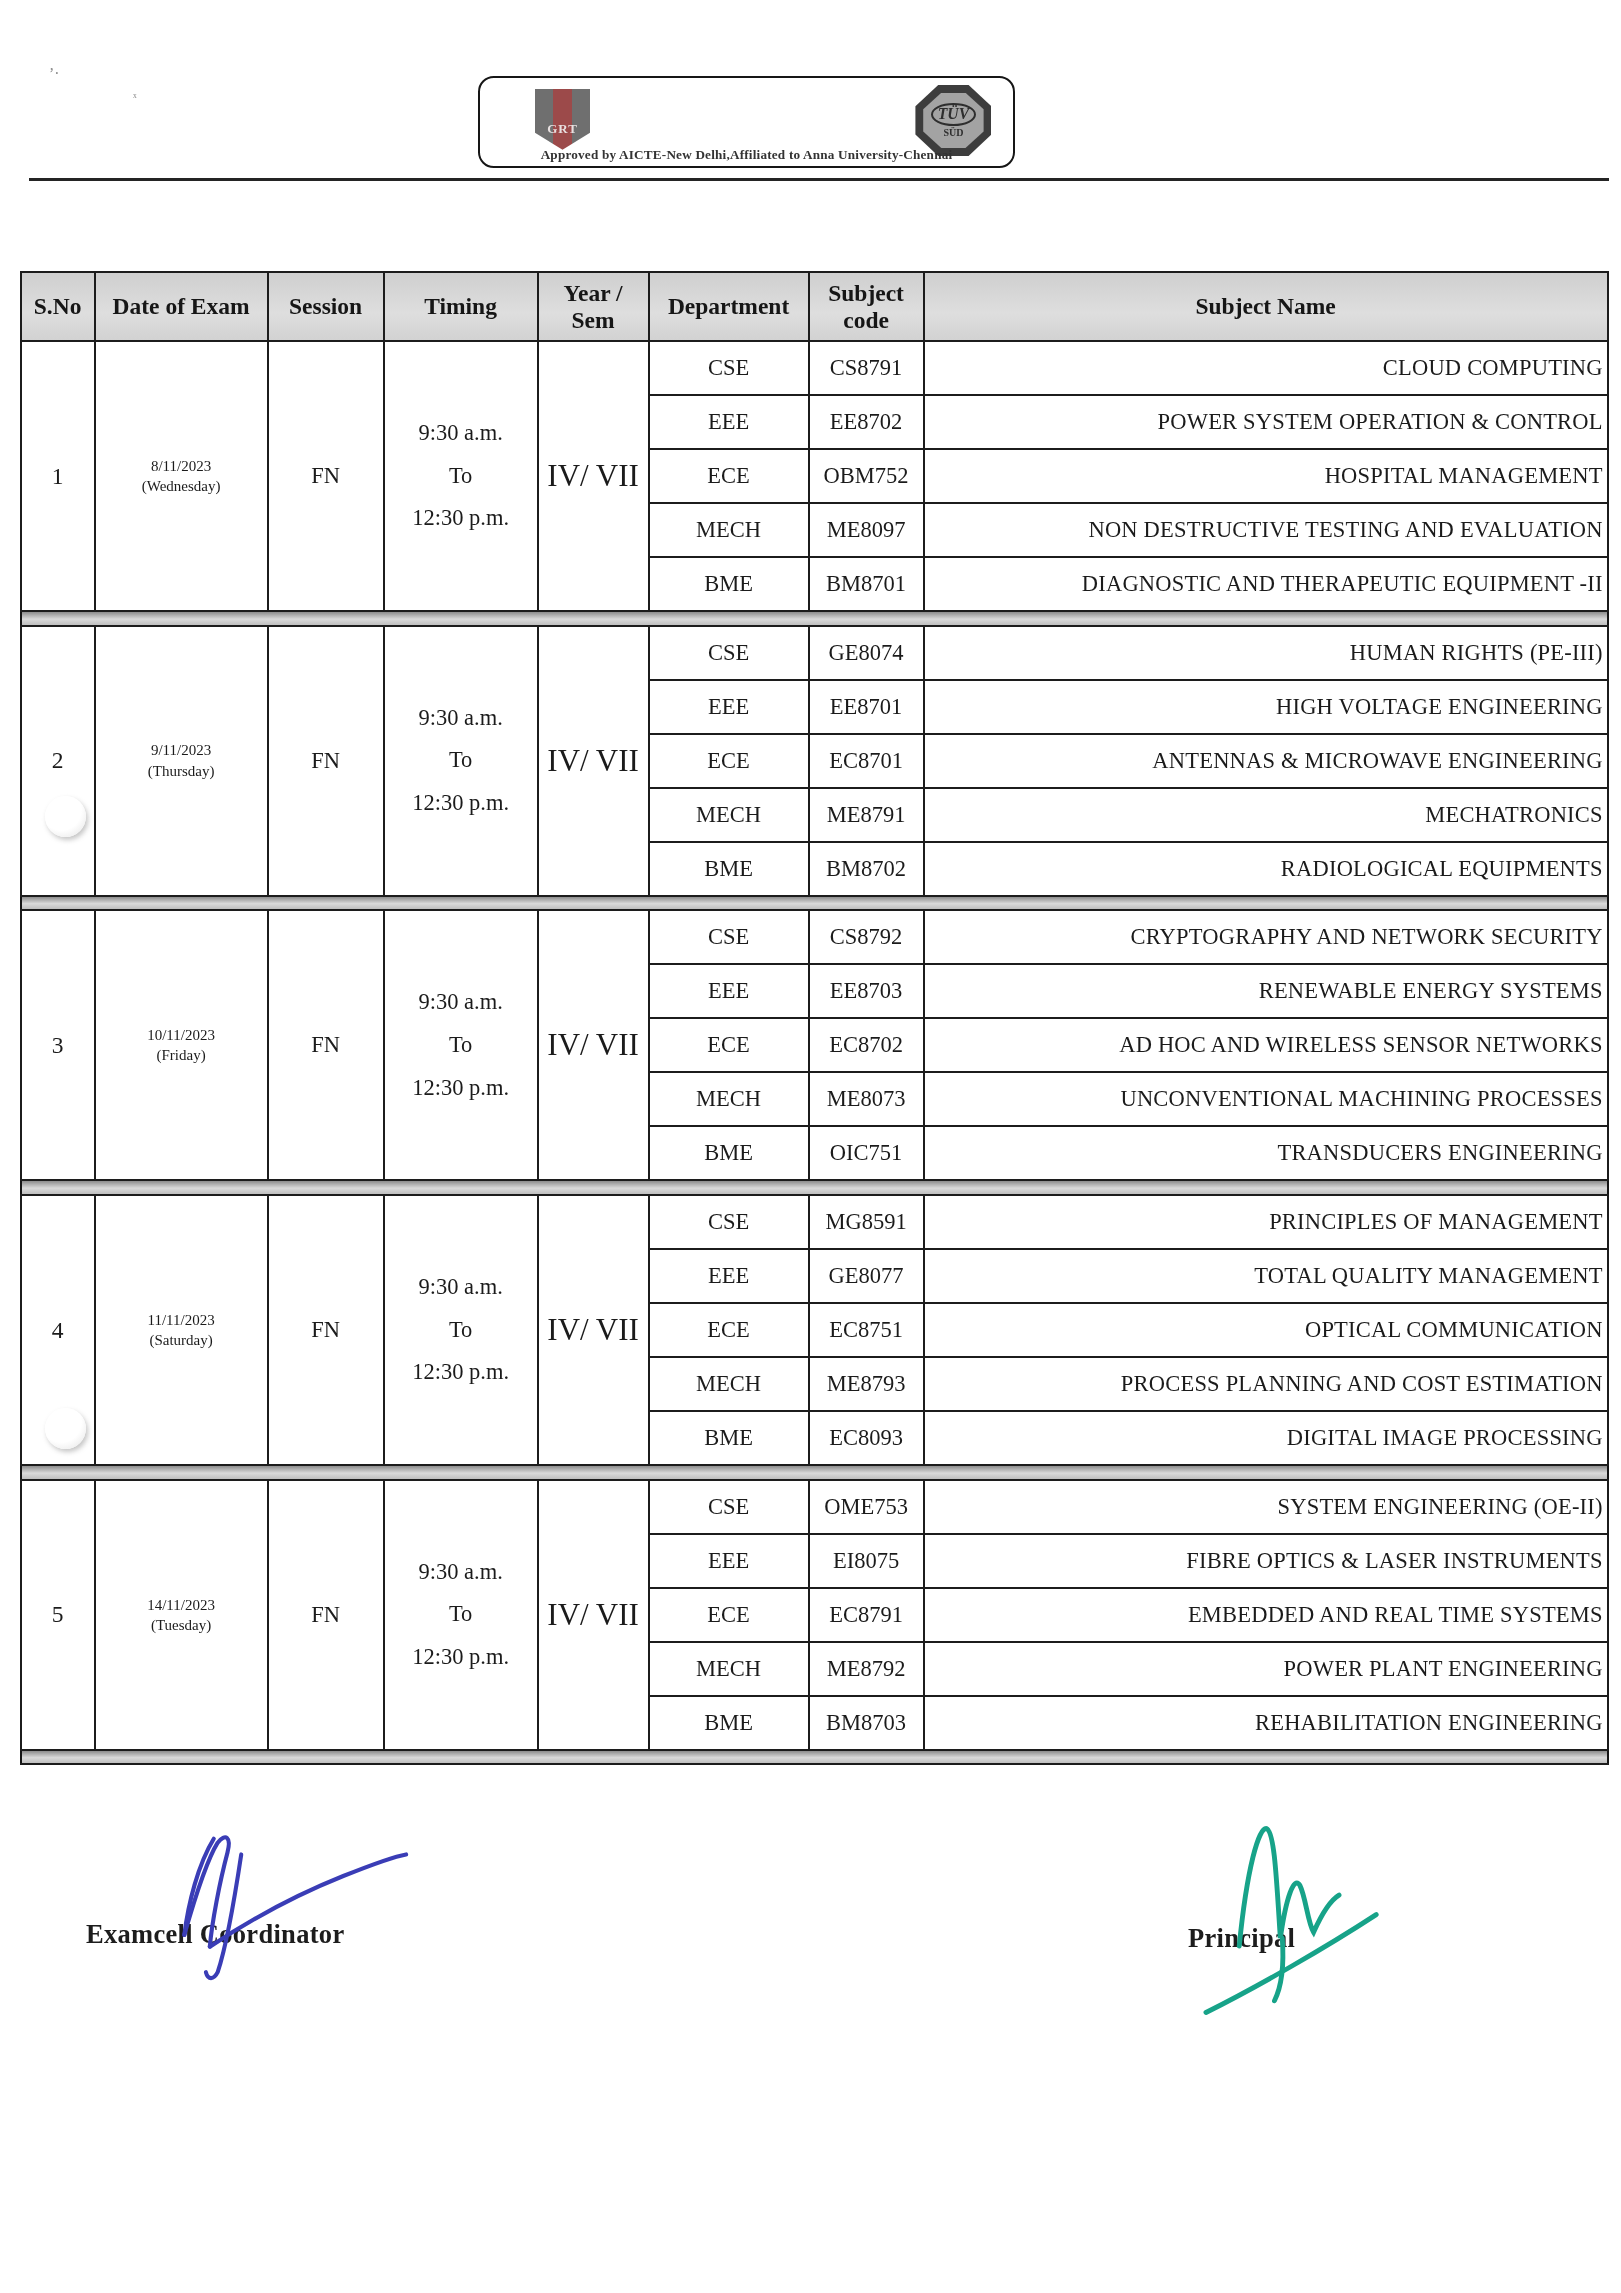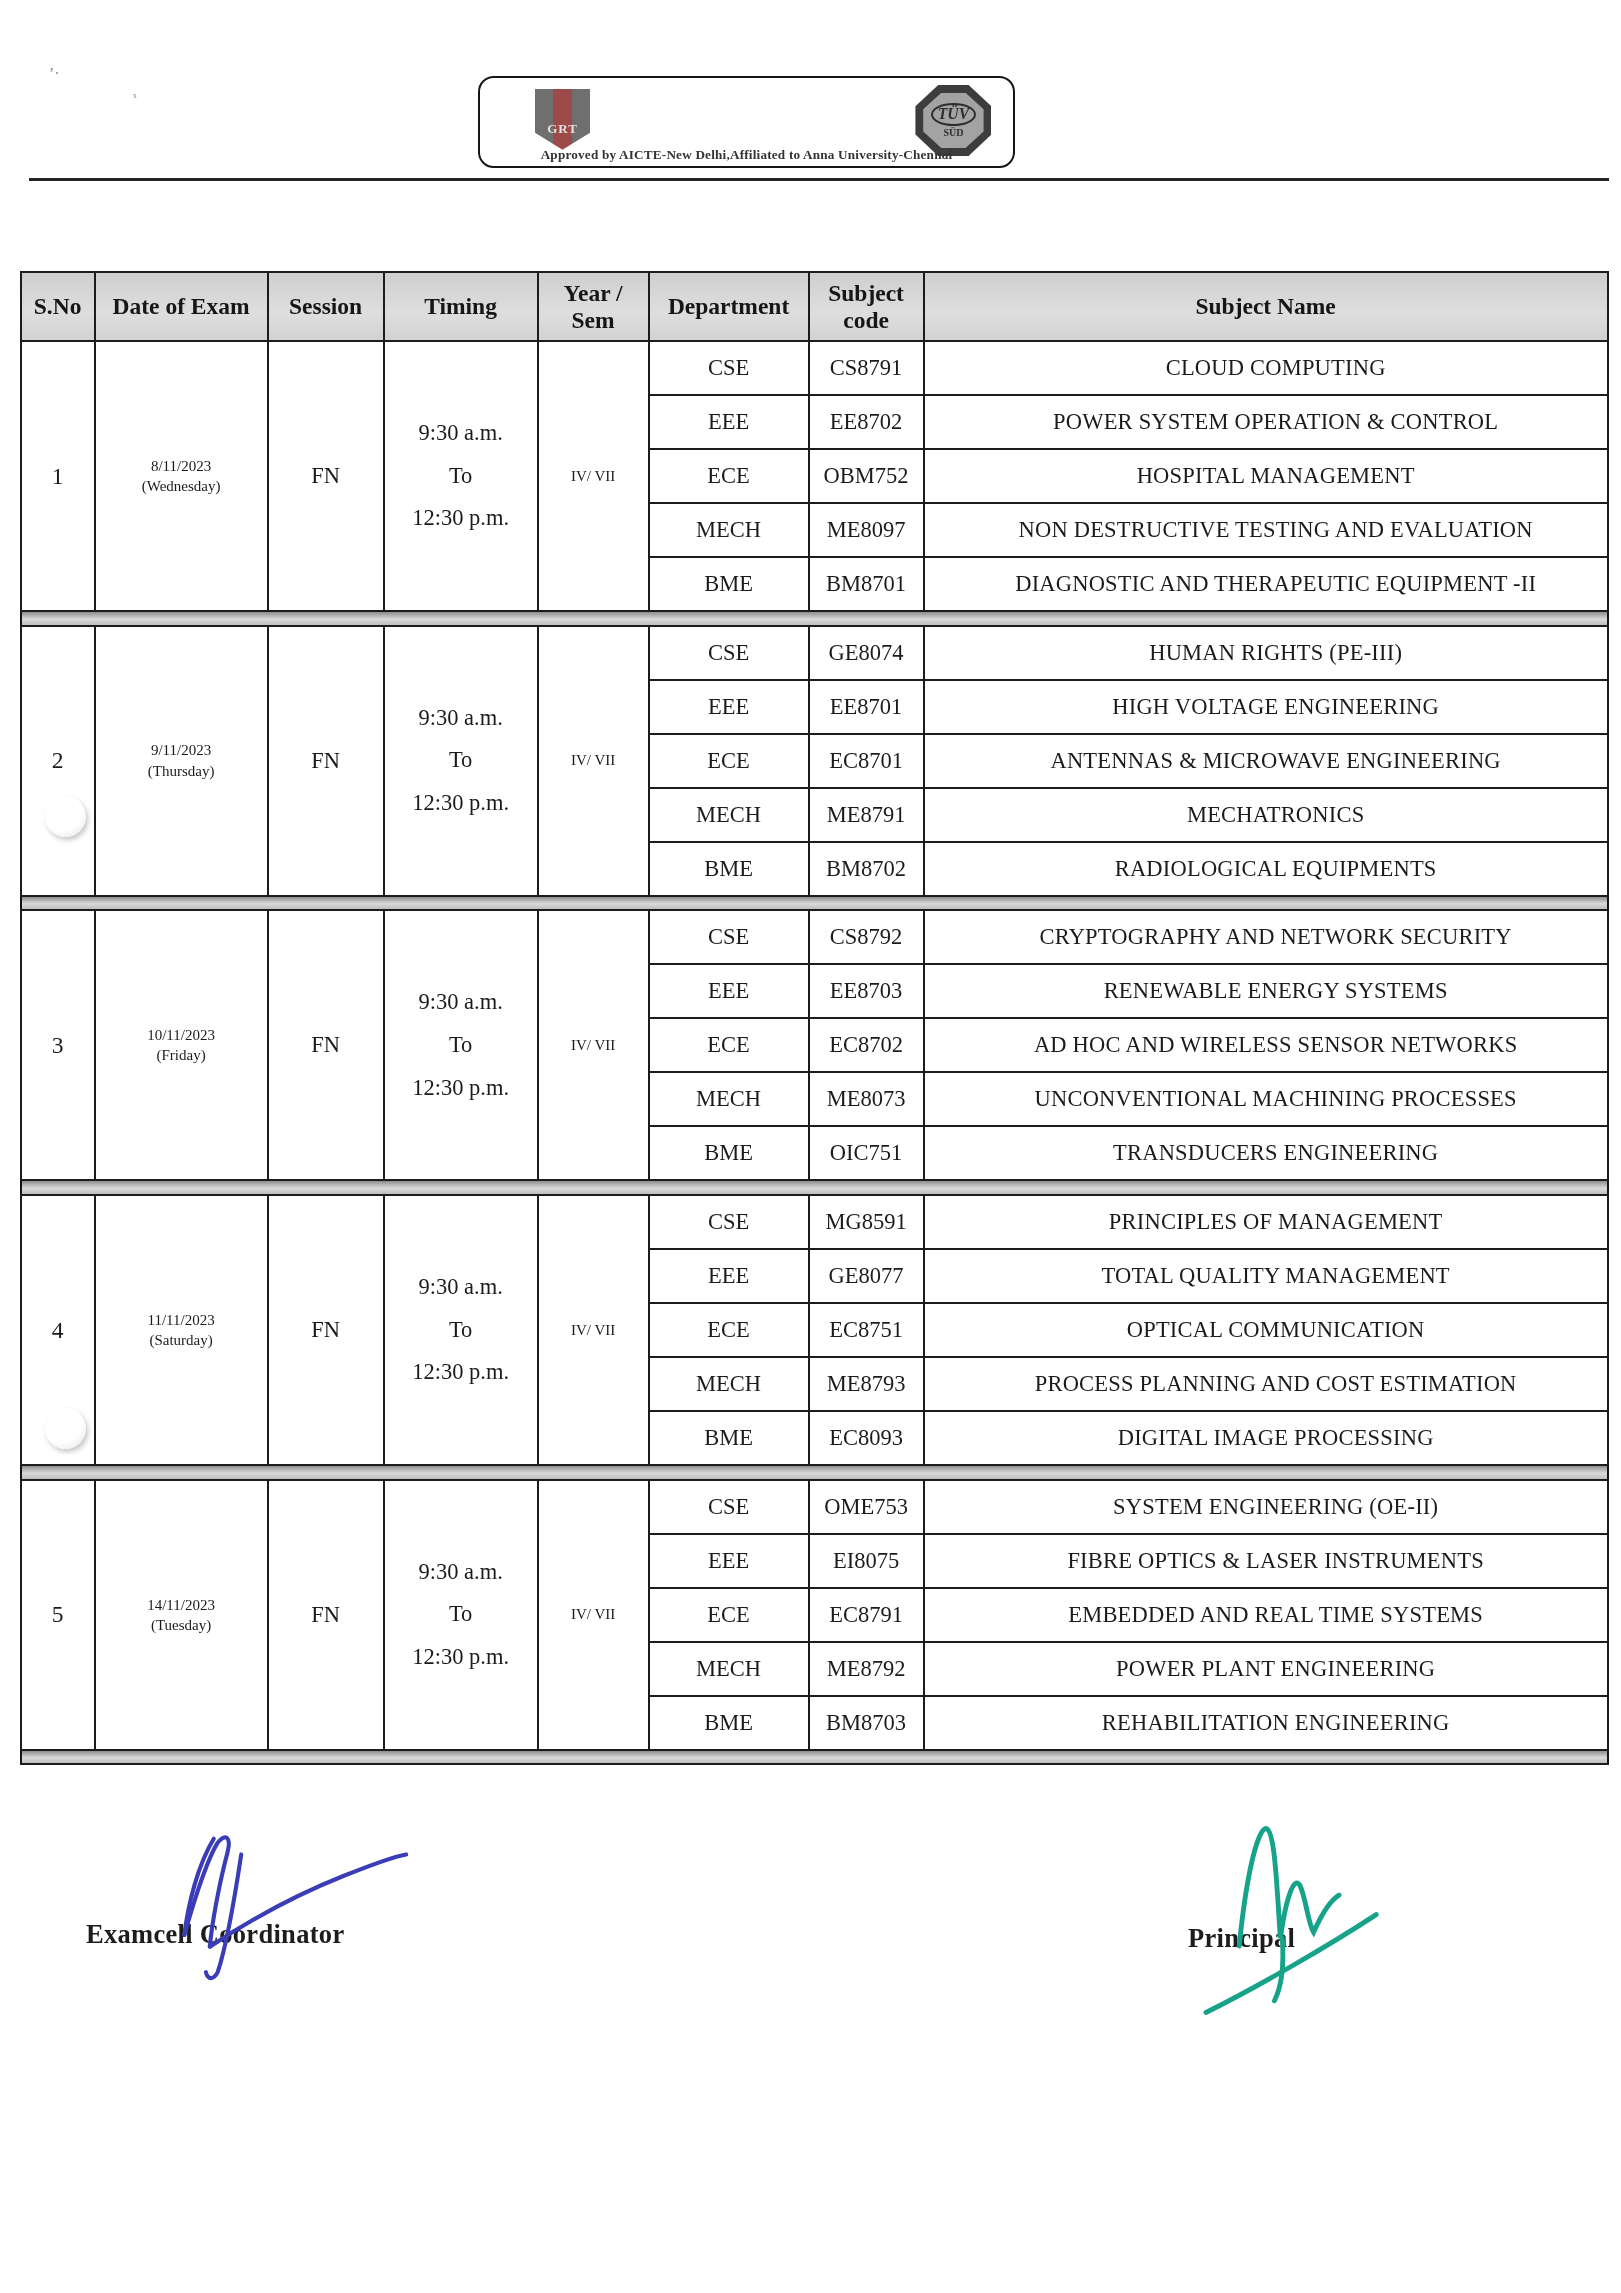--- a/index.html
+++ b/index.html
@@ -67,23 +67,23 @@
   .tt thead th{
     height:69px;background:linear-gradient(180deg,#cfcfcf,#dedede 60%,#d2d2d2);
     font-size:23.5px;font-weight:bold;white-space:pre-line;line-height:1.12;color:#161616;
   }
   .tt td{
     height:54px;font-size:22.5px;text-align:center;white-space:pre-line;
     color:#1b1b1b;padding:0 3.9px;
   }
   .tt td.date{font-size:15px;line-height:1.35;}
   .tt td.timing{line-height:1.9;}
-  .tt td.year_sem{font-size:15px;}
+  .tt td.year_sem{font-size:31px;}
   .tt td.sno{font-size:23.5px;}
-  .tt td.name{text-align:center;padding-left:24px;letter-spacing:0.2px;border-radius:21px;}
+  .tt td.name{text-align:right;padding-left:24px;letter-spacing:0.2px;border-radius:21px;}
   .tt tr.sep-row td{
     height:14.7px;padding:0;border-left:none;border-right:none;
     background:linear-gradient(180deg,#8d8d8d,#dadada 55%,#bfbfbf);
   }
 
   
   .hole{
     position:absolute;width:41px;height:41px;border-radius:50%;
     background:radial-gradient(circle at 40% 35%,#ffffff 55%,#f0f0f0 78%,#dcdcdc 100%);
     box-shadow:2px 2.9px 4.9px rgba(110,110,110,.4);

